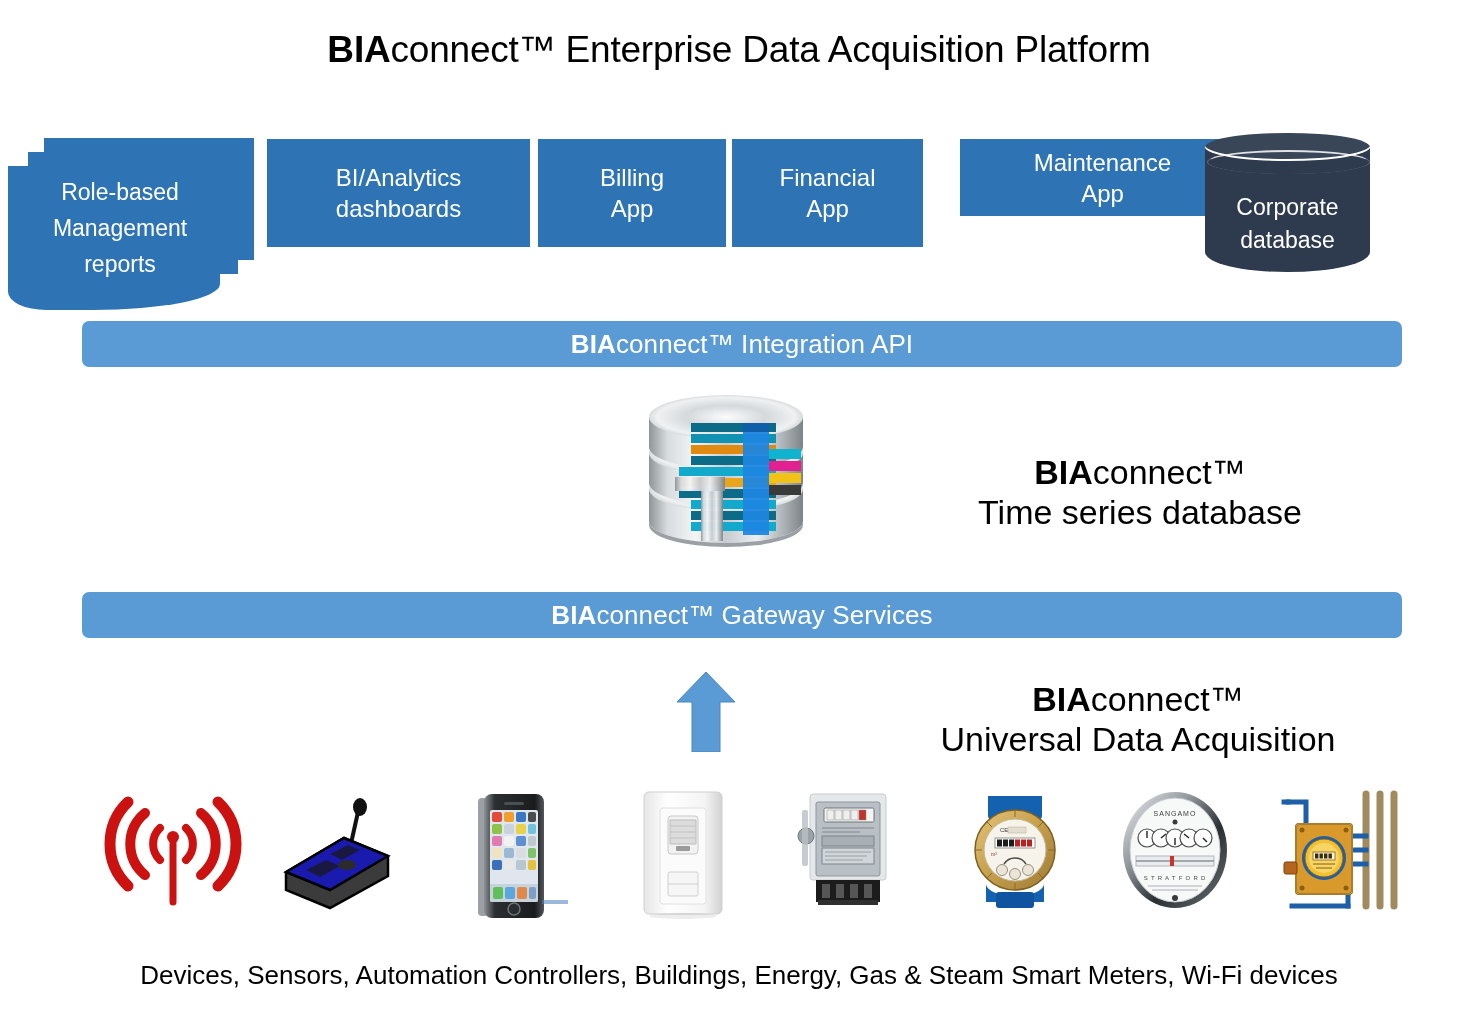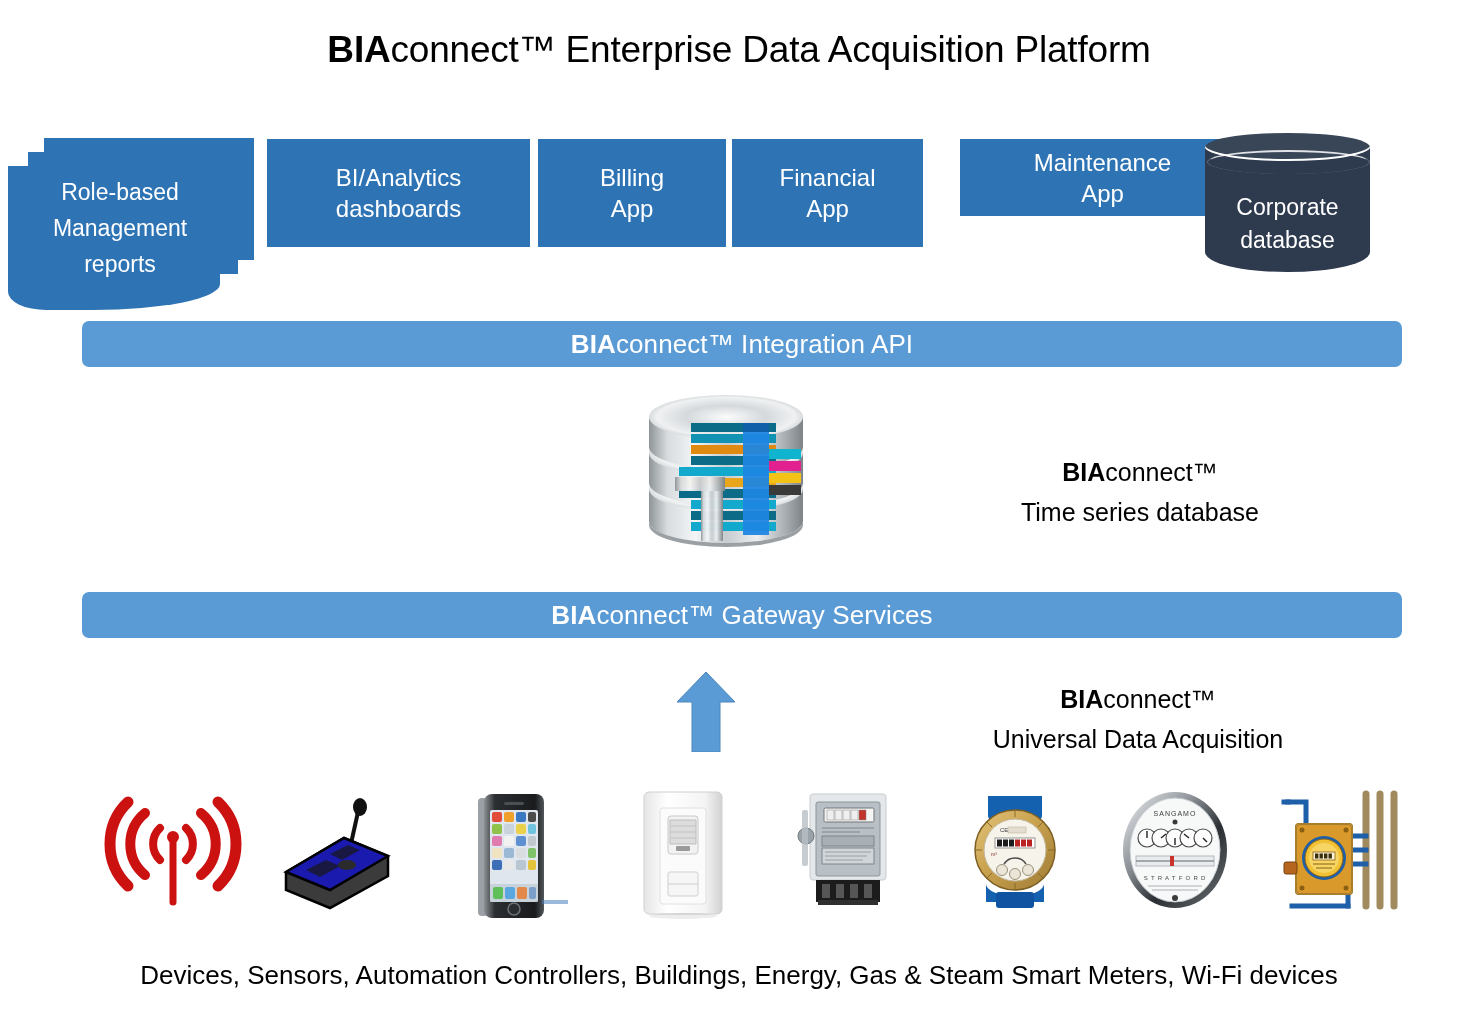--- a/index.html
+++ b/index.html
@@ -98,21 +98,21 @@
   .bar .b{font-weight:700;}
   #bar-api{top:321px;}
   #bar-gateway{top:592px;}
 
   
   .tsdb{position:absolute;left:631px;top:389px;width:190px;height:170px;}
 
   
   .side-caption{
     position:absolute;text-align:center;
-    font-size:25px;line-height:40px;
+    font-size:34px;line-height:40px;
     color:#000;white-space:nowrap;
   }
   .side-caption .b{font-weight:700;}
   #caption-tsdb{left:975px;top:452px;width:330px;}
   #caption-uda{left:938px;top:679px;width:400px;}
 
   
   .uparrow{position:absolute;left:675px;top:672px;width:62px;height:80px;}
 
   

